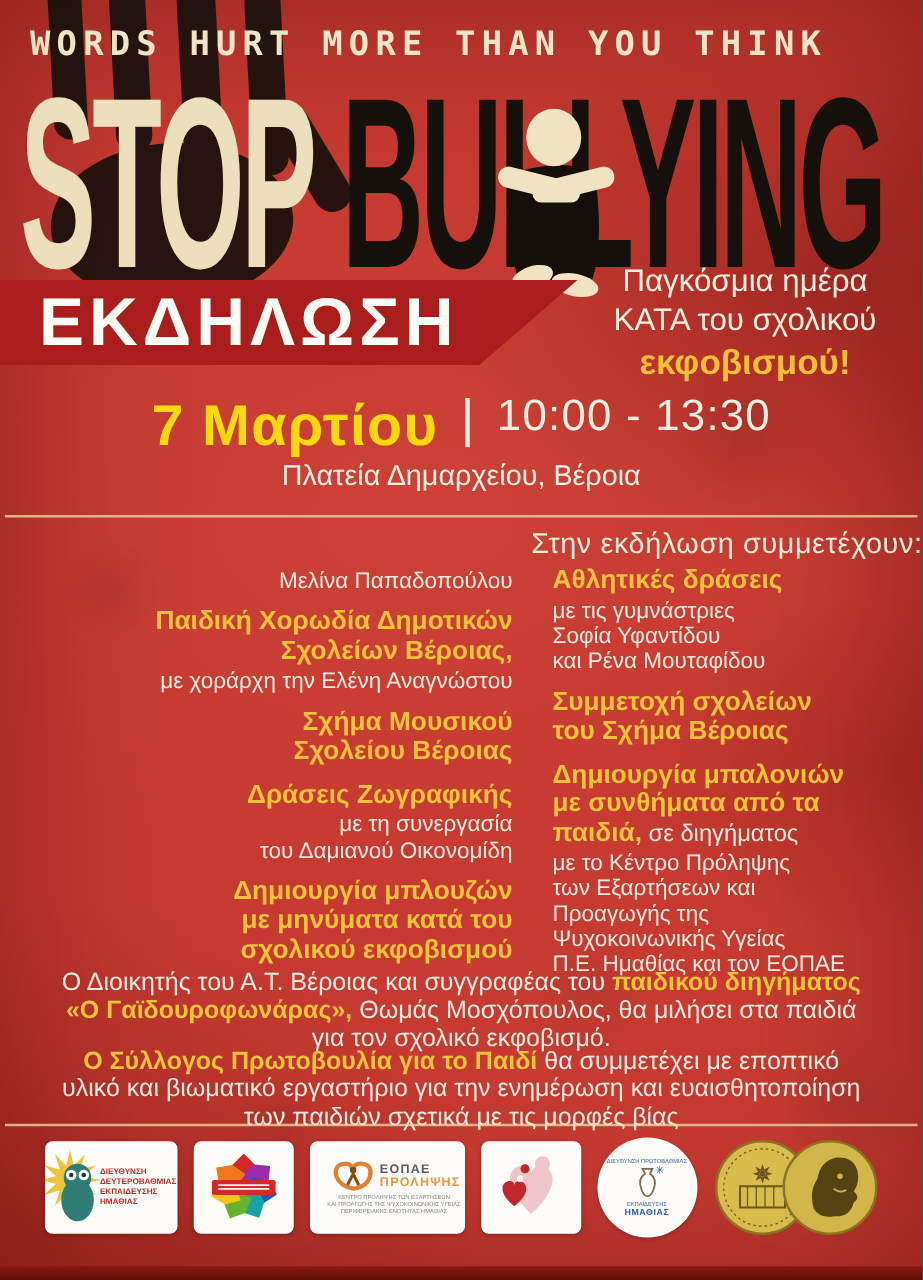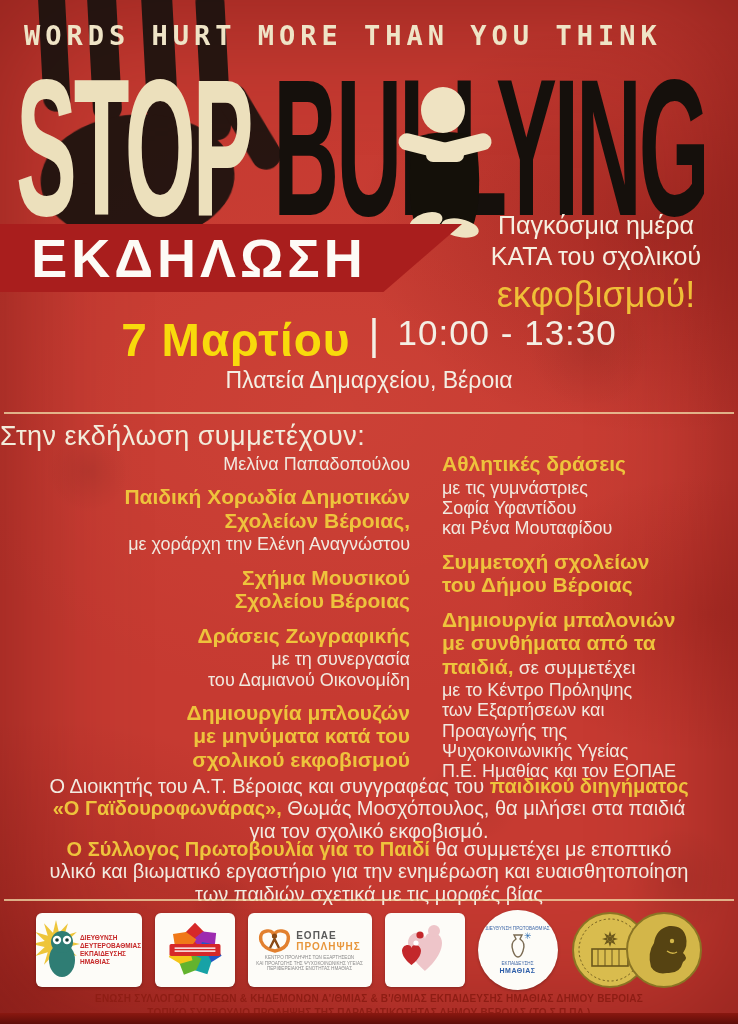--- a/index.html
+++ b/index.html
@@ -37,46 +37,46 @@
   .w-bullying{color:#15100c;}
   .child{position:absolute;left:396px;top:86px;z-index:3;}
   .banner{
     position:absolute;top:224px;left:0;width:462px;height:68px;z-index:4;
     background:#a91e1d;clip-path:polygon(0 0,100% 0,83% 100%,0 100%);
     display:flex;align-items:center;justify-content:center;padding-right:64px;box-sizing:border-box;
     color:#fdfbf6;font-weight:700;font-size:54px;letter-spacing:4px;
   }
   .world-day{position:absolute;top:210px;left:468px;width:256px;text-align:center;z-index:2;line-height:1.22;}
   .world-day .wd{color:#f6efe0;font-size:25px;}
-  .world-day .wd-hl{color:#efbf37;font-size:36px;font-weight:400;margin-top:2px;}
+  .world-day .wd-hl{color:#efbf37;font-size:28px;font-weight:700;margin-top:2px;}
   .date-row{position:absolute;top:313px;left:0;width:100%;display:flex;justify-content:center;gap:18px;z-index:2;}
   .date{color:#f8da0c;font-weight:800;font-size:46px;letter-spacing:1px;}
   .dsep{color:#f4efe4;font-weight:300;font-size:42px;transform:translateY(-2px);}
   .time{color:#f4efe4;font-weight:400;font-size:35px;letter-spacing:1px;}
   .location{position:absolute;top:367px;left:0;width:100%;text-align:center;color:#f4efe4;font-size:23px;z-index:2;}
   .rule{position:absolute;left:4px;right:4px;height:2px;background:rgba(242,222,170,.75);z-index:2;}
   .rule1{top:412px;}
   .rule2{top:899px;}
-  .pheading{position:absolute;top:421px;left:0;width:100%;text-align:left;color:#f2ecdb;font-size:27px;letter-spacing:.5px;z-index:2;}
+  .pheading{position:absolute;top:421px;left:0;width:100%;text-align:right;color:#f2ecdb;font-size:23px;letter-spacing:.5px;z-index:2;}
   .columns{position:absolute;top:452px;left:0;right:0;display:grid;grid-template-columns:410px auto;column-gap:32px;z-index:2;}
   .col-left{text-align:right;padding-left:88px;}
   .col-right{text-align:left;padding-right:14px;}
   .pitem{margin-bottom:11px;}
   .ptitle{color:#eec33c;font-weight:700;font-size:21px;line-height:1.12;white-space:pre-line;}
   .ptitle .inline-normal{color:#f1e9df;font-weight:400;font-size:19px;}
   .psub{color:#f1e9df;font-weight:400;font-size:18px;line-height:1.13;white-space:pre-line;margin-top:2px;}
   .para{position:absolute;left:42px;right:42px;text-align:center;color:#f2ebe1;font-size:20px;line-height:1.12;z-index:2;}
   .para1{top:775px;}
   .para2{top:838px;}
   .hl{color:#eec33c;font-weight:700;}
   .logos{position:absolute;top:910px;left:0;width:100%;display:flex;justify-content:center;align-items:center;gap:13px;z-index:2;}
   .tile{background:#fdfcf8;border-radius:6px;height:74px;display:flex;align-items:center;justify-content:center;overflow:hidden;box-shadow:0 1px 3px rgba(0,0,0,.25);}
   .tile.owl{width:106px;}
   .tile.pinwheel{width:80px;}
-  .tile.prosvasi{width:124px;flex-direction:column;padding:14px 3px;box-sizing:border-box;}
+  .tile.prosvasi{width:124px;flex-direction:column;padding:14px 3px;box-sizing:border-box;align-items:flex-end;}
   .tile.hearts{width:80px;}
   .circle-logo{width:80px;height:80px;border-radius:50%;background:#fdfcf8;box-shadow:0 1px 3px rgba(0,0,0,.25);
     display:flex;flex-direction:column;align-items:center;justify-content:center;text-align:center;}
   .coins{display:flex;align-items:center;}
   .owl-text{font-size:6.5px;font-weight:700;color:#c62828;line-height:1.25;text-align:left;}
   .prosvasi-top{display:flex;align-items:center;gap:4px;}
   .prosvasi-title{font-size:10px;font-weight:700;color:#e8963c;letter-spacing:1px;}
   .eopae{font-size:10px;font-weight:700;color:#5a5a5a;letter-spacing:1px;}
   .prosvasi-small{font-size:4.6px;color:#8a8a8a;line-height:1.25;white-space:pre-line;text-align:center;margin-top:1px;}
   .circle-small{font-size:4.6px;color:#3f68a8;line-height:1.1;}
@@ -167,26 +167,26 @@
     </div>
     <div class="col-right">
       <div class="pitem">
         <div class="ptitle">Αθλητικές δράσεις</div>
         <div class="psub">με τις γυμνάστριες
 Σοφία Υφαντίδου
 και Ρένα Μουταφίδου</div>
       </div>
       <div class="pitem">
         <div class="ptitle">Συμμετοχή σχολείων
-του Δήμου Βέροιας</div>
+του Σχήμα Βέροιας</div>
       </div>
       <div class="pitem">
         <div class="ptitle"><span>Δημιουργία μπαλονιών
 με συνθήματα από τα
-παιδιά,</span><span class="inline-normal"> σε συμμετέχει</span></div>
+παιδιά,</span><span class="inline-normal"> σε διηγήματος</span></div>
         <div class="psub">με το Κέντρο Πρόληψης
 των Εξαρτήσεων και
 Προαγωγής της
 Ψυχοκοινωνικής Υγείας
 Π.Ε. Ημαθίας και τον ΕΟΠΑΕ</div>
       </div>
     </div>
   </div>
 
   <div class="para para1">
@@ -326,19 +326,15 @@
           <circle r="2.4"></circle>
         </g>
         <circle cx="93" cy="39" r="37" fill="#d3b649" stroke="#8a7424" stroke-width="2"></circle>
         <path d="M80,56 Q76,42 83,32 Q85,18 98,15 Q112,14 115,26 Q117,35 112,42 Q118,47 112,51 Q109,63 96,62 Q85,64 80,56 Z" fill="#564312"></path>
         <circle cx="101" cy="30" r="2.2" fill="#d3b649"></circle>
         <path d="M96,40 Q101,44 106,41" stroke="#d3b649" stroke-width="1.4" fill="none"></path>
       </svg>
     </div>
   </div>
 
-  <div class="footer">
-    <div>ΕΝΩΣΗ ΣΥΛΛΟΓΩΝ ΓΟΝΕΩΝ &amp; ΚΗΔΕΜΟΝΩΝ Α'/ΘΜΙΑΣ &amp; Β'/ΘΜΙΑΣ ΕΚΠΑΙΔΕΥΣΗΣ ΗΜΑΘΙΑΣ ΔΗΜΟΥ ΒΕΡΟΙΑΣ</div>
-    <div>ΤΟΠΙΚΟ ΣΥΜΒΟΥΛΙΟ ΠΡΟΛΗΨΗΣ ΤΗΣ ΠΑΡΑΒΑΤΙΚΟΤΗΤΑΣ ΔΗΜΟΥ ΒΕΡΟΙΑΣ (ΤΟ.Σ.Π.ΠΑ.)</div>
-  </div>
 
   <div class="bottom-strip"></div>
 </div>
 
 </body></html>

